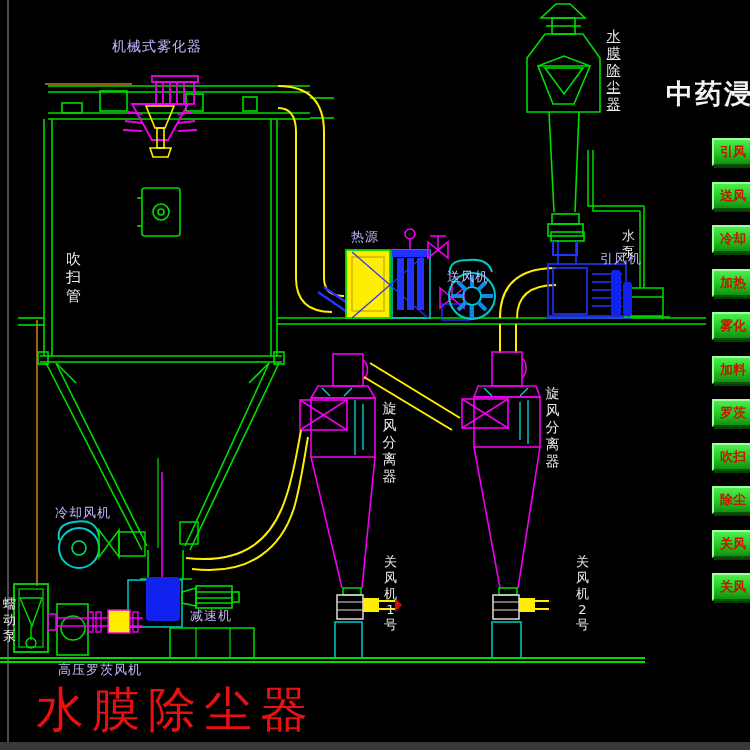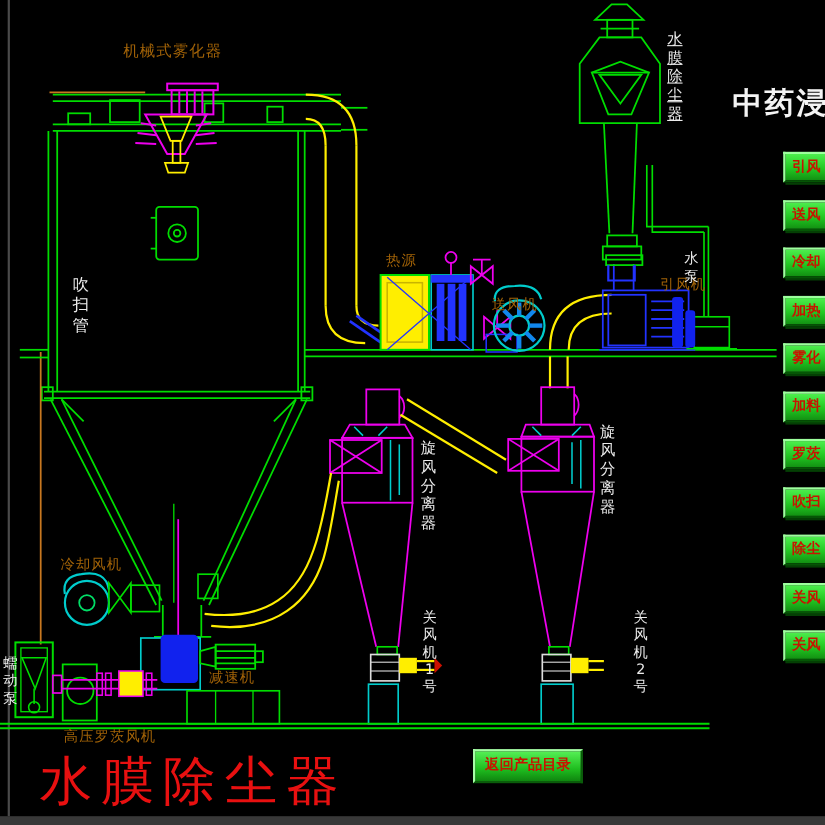--- a/index.html
+++ b/index.html
@@ -1,19 +1,19 @@
 <!DOCTYPE html>
 <html><head>
 <meta charset="utf-8">
 <style>
   html,body{margin:0;padding:0;background:#000;}
   #app{position:relative;width:750px;height:750px;background:#000;overflow:hidden;
        font-family:"DejaVu Sans","Liberation Sans",sans-serif;}
   #schematic{position:absolute;left:0;top:0;z-index:1;}
-  .lbl{position:absolute;color:#a16207;font-size:13px;white-space:nowrap;letter-spacing:1px;z-index:3;}
+  .lbl{position:absolute;color:#c4b5fd;font-size:13px;white-space:nowrap;letter-spacing:1px;z-index:3;}
   .vlbl{position:absolute;color:#ebebeb;font-size:13px;width:15px;word-break:break-all;
         line-height:1.22;text-align:center;z-index:3;}
   .title{position:absolute;left:666px;top:76px;color:#f4f4f4;font-size:27px;font-weight:bold;
          white-space:nowrap;letter-spacing:2px;z-index:3;}
   .company{position:absolute;left:36px;top:678px;color:#e81010;font-size:48px;white-space:nowrap;
            font-family:"DejaVu Serif","Liberation Serif",serif;letter-spacing:8px;z-index:3;}
   .panel-btn{position:absolute;left:712px;width:52px;height:28px;box-sizing:border-box;
              background:linear-gradient(180deg,#4dee4d 0%,#22c822 55%,#129012 100%);
              border-top:2px solid #9dff9d;border-left:2px solid #9dff9d;
              border-bottom:2px solid #055505;box-shadow:2px 2px 0 #043f04;
@@ -365,16 +365,15 @@
   <div class="panel-btn" style="top:225px;">冷却</div>
   <div class="panel-btn" style="top:269px;">加热</div>
   <div class="panel-btn" style="top:312px;">雾化</div>
   <div class="panel-btn" style="top:356px;">加料</div>
   <div class="panel-btn" style="top:399px;">罗茨</div>
   <div class="panel-btn" style="top:443px;">吹扫</div>
   <div class="panel-btn" style="top:486px;">除尘</div>
   <div class="panel-btn" style="top:530px;">关风</div>
   <div class="panel-btn" style="top:573px;">关风</div>
 
-  <div class="back-btn">返回产品目录</div>
 
   <div class="bottom-bar"></div>
 </div>
 
 </body></html>

